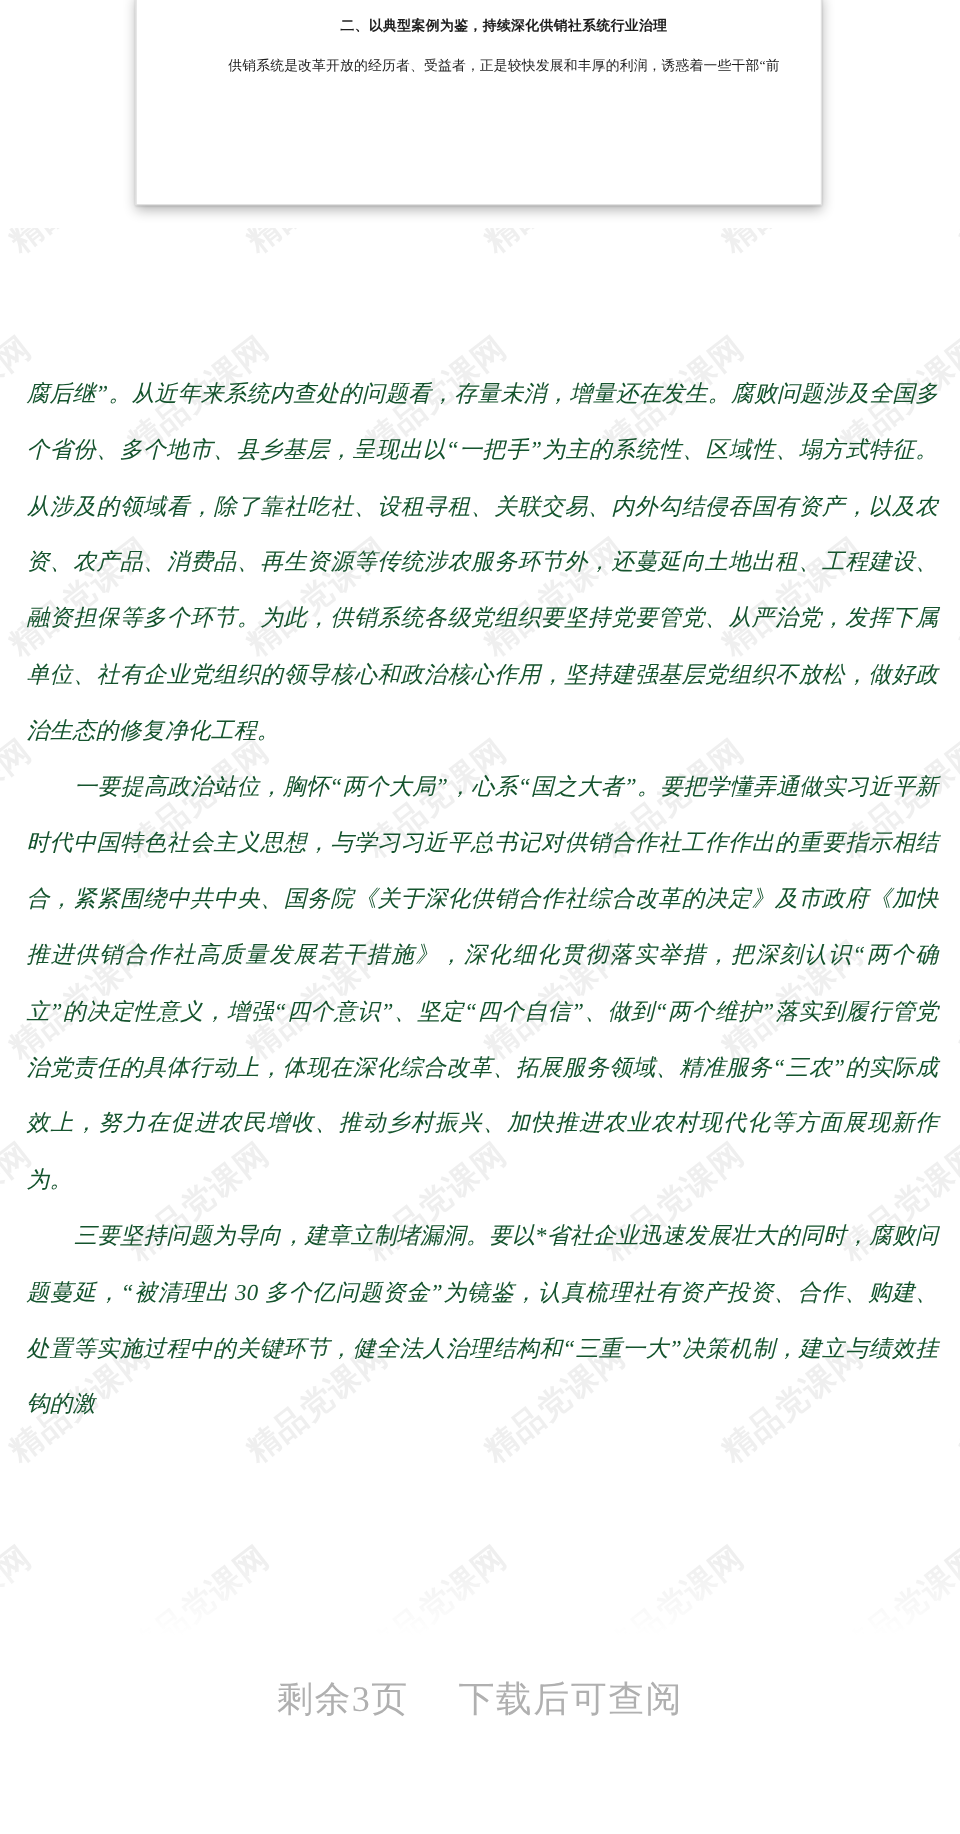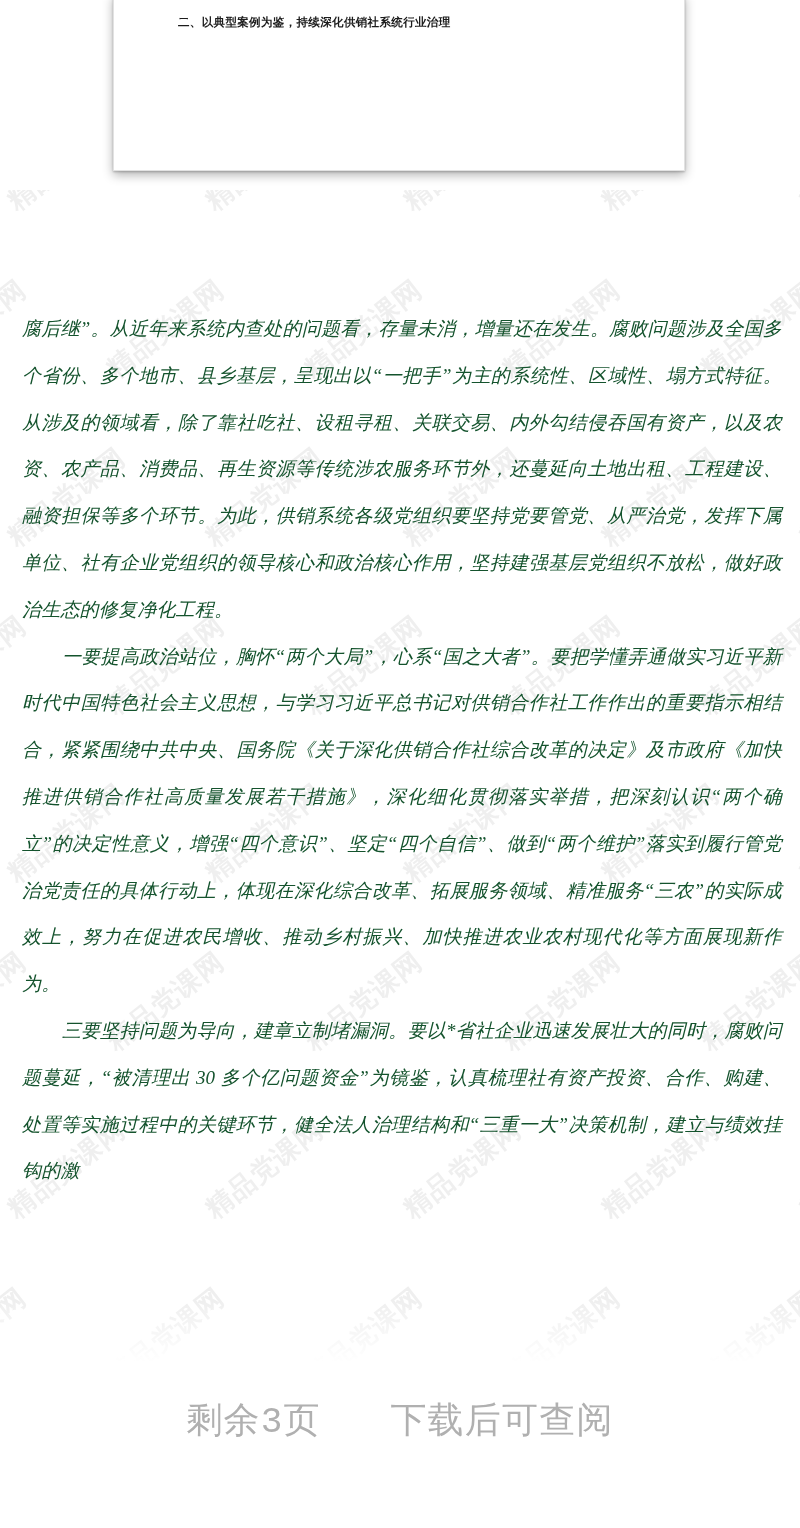--- a/index.html
+++ b/index.html
@@ -36,20 +36,21 @@
     padding: 12px 22px 0 64px;
   }
   .card-line {
     font-family: "Liberation Serif", "DejaVu Serif", serif;
     font-size: 11.5px;
     line-height: 30px;
     color: #1c1c1c;
     letter-spacing: 0.35px;
     font-weight: 600;
     white-space: nowrap;
+    text-align: center;
   }
   .card-line.second {
     font-weight: 500;
     letter-spacing: 0.15px;
     margin-top: 3px;
   }
 
   
   .watermark-layer {
     position: absolute;
@@ -121,37 +122,38 @@
   }
 
   
   .footer-notice {
     position: absolute;
     left: 0;
     top: 1396px;
     width: 800px;
     text-align: center;
     z-index: 6;
-    font-family: Liberation Mono, monospace;
-    font-size: 36px;
+    font-family: Liberation Serif, serif;
+    font-size: 30px;
     color: #b0b0b0;
     letter-spacing: 1.2px;
     white-space: nowrap;
   }
   .footer-notice .gap {
     display: inline-block;
     width: 24px;
   }
 </style>
 </head>
 <body>
 
 <div class="page-card">
   <div class="page-card-inner">
     <div class="card-line">二、以典型案例为鉴，持续深化供销社系统行业治理</div>
+    <div class="card-line second">供销系统是改革开放的经历者、受益者，正是较快发展和丰厚的利润，诱惑着一些干部“前</div>
   </div>
 </div>
 
 <div class="watermark-layer" id="wm-layer">
     <span class="wm" style="left: 0px; top: 0px;">精品党课网</span>
     <span class="wm" style="left: 198px; top: 0px;">精品党课网</span>
     <span class="wm" style="left: 396px; top: 0px;">精品党课网</span>
     <span class="wm" style="left: 594px; top: 0px;">精品党课网</span>
     <span class="wm" style="left: 792px; top: 0px;">精品党课网</span>
     <span class="wm" style="left: -99px; top: 168px;">精品党课网</span>

